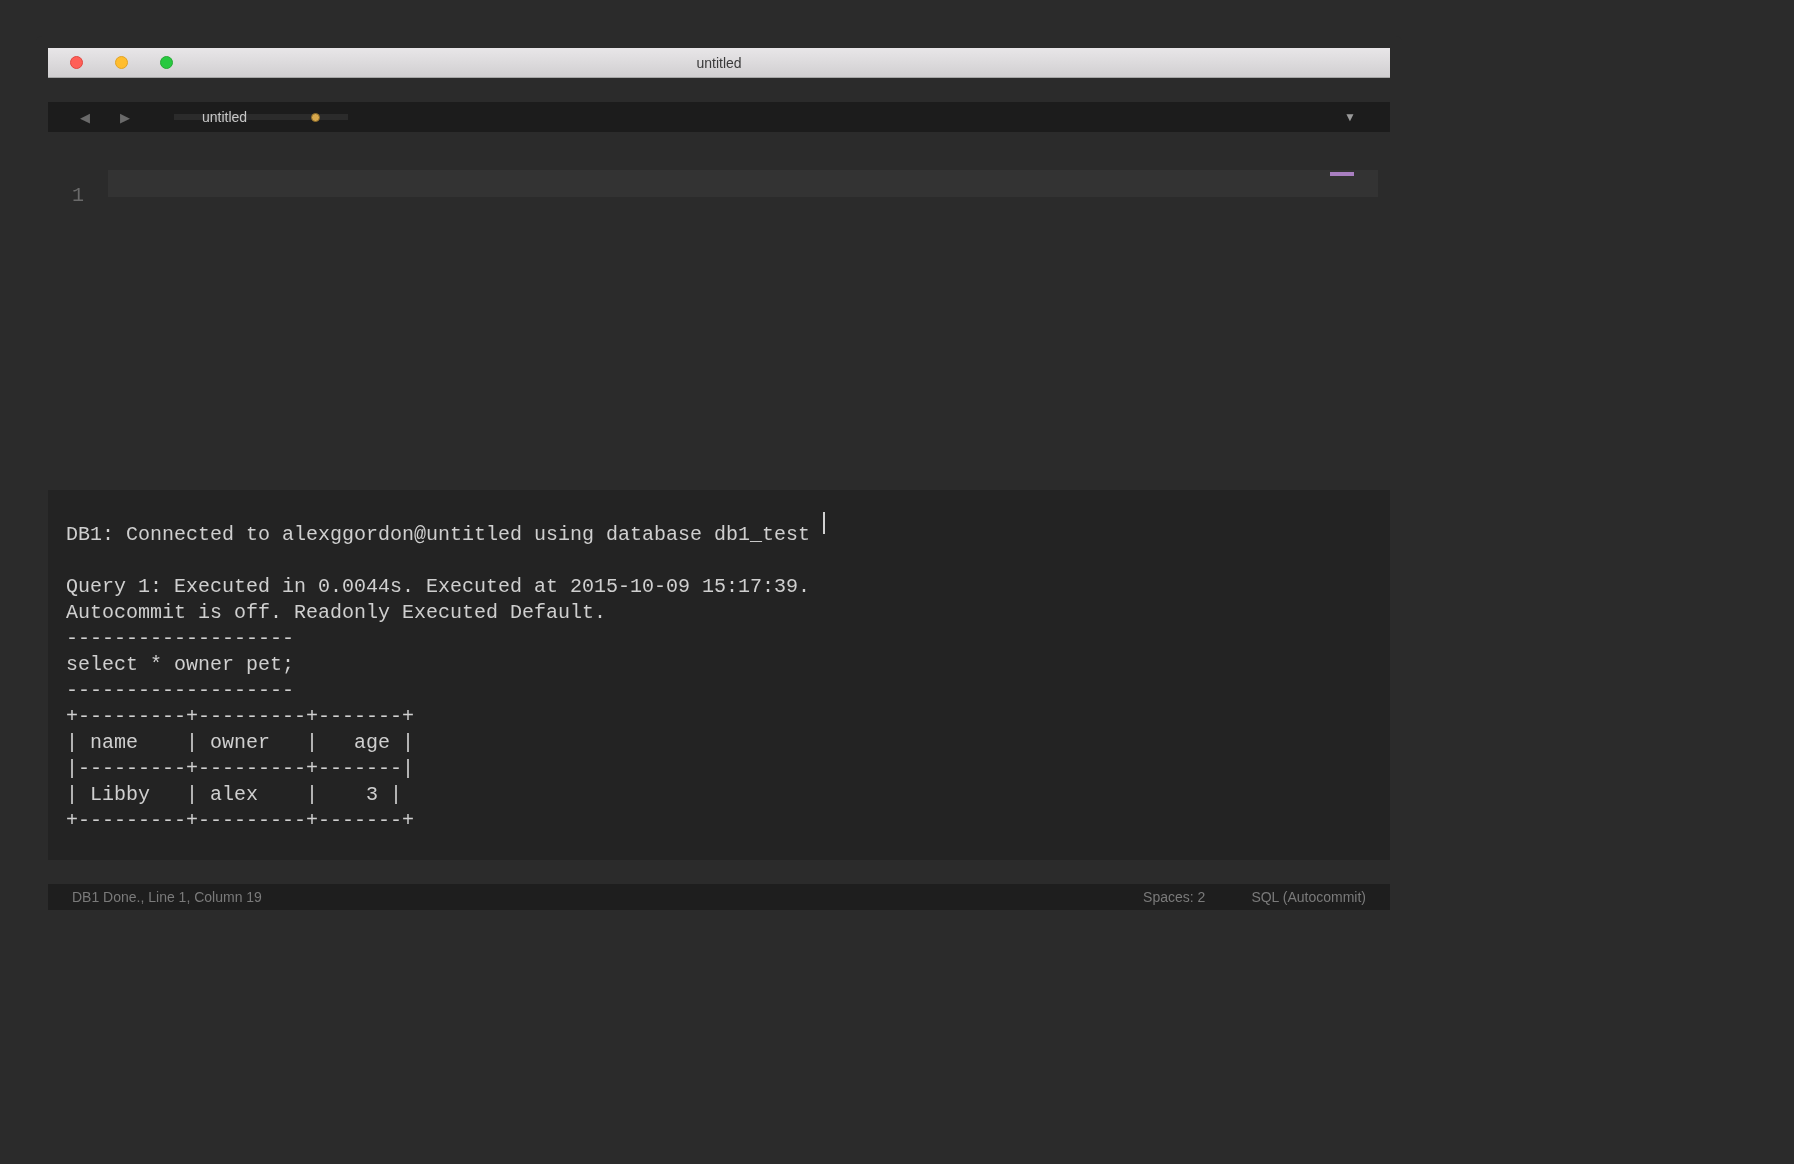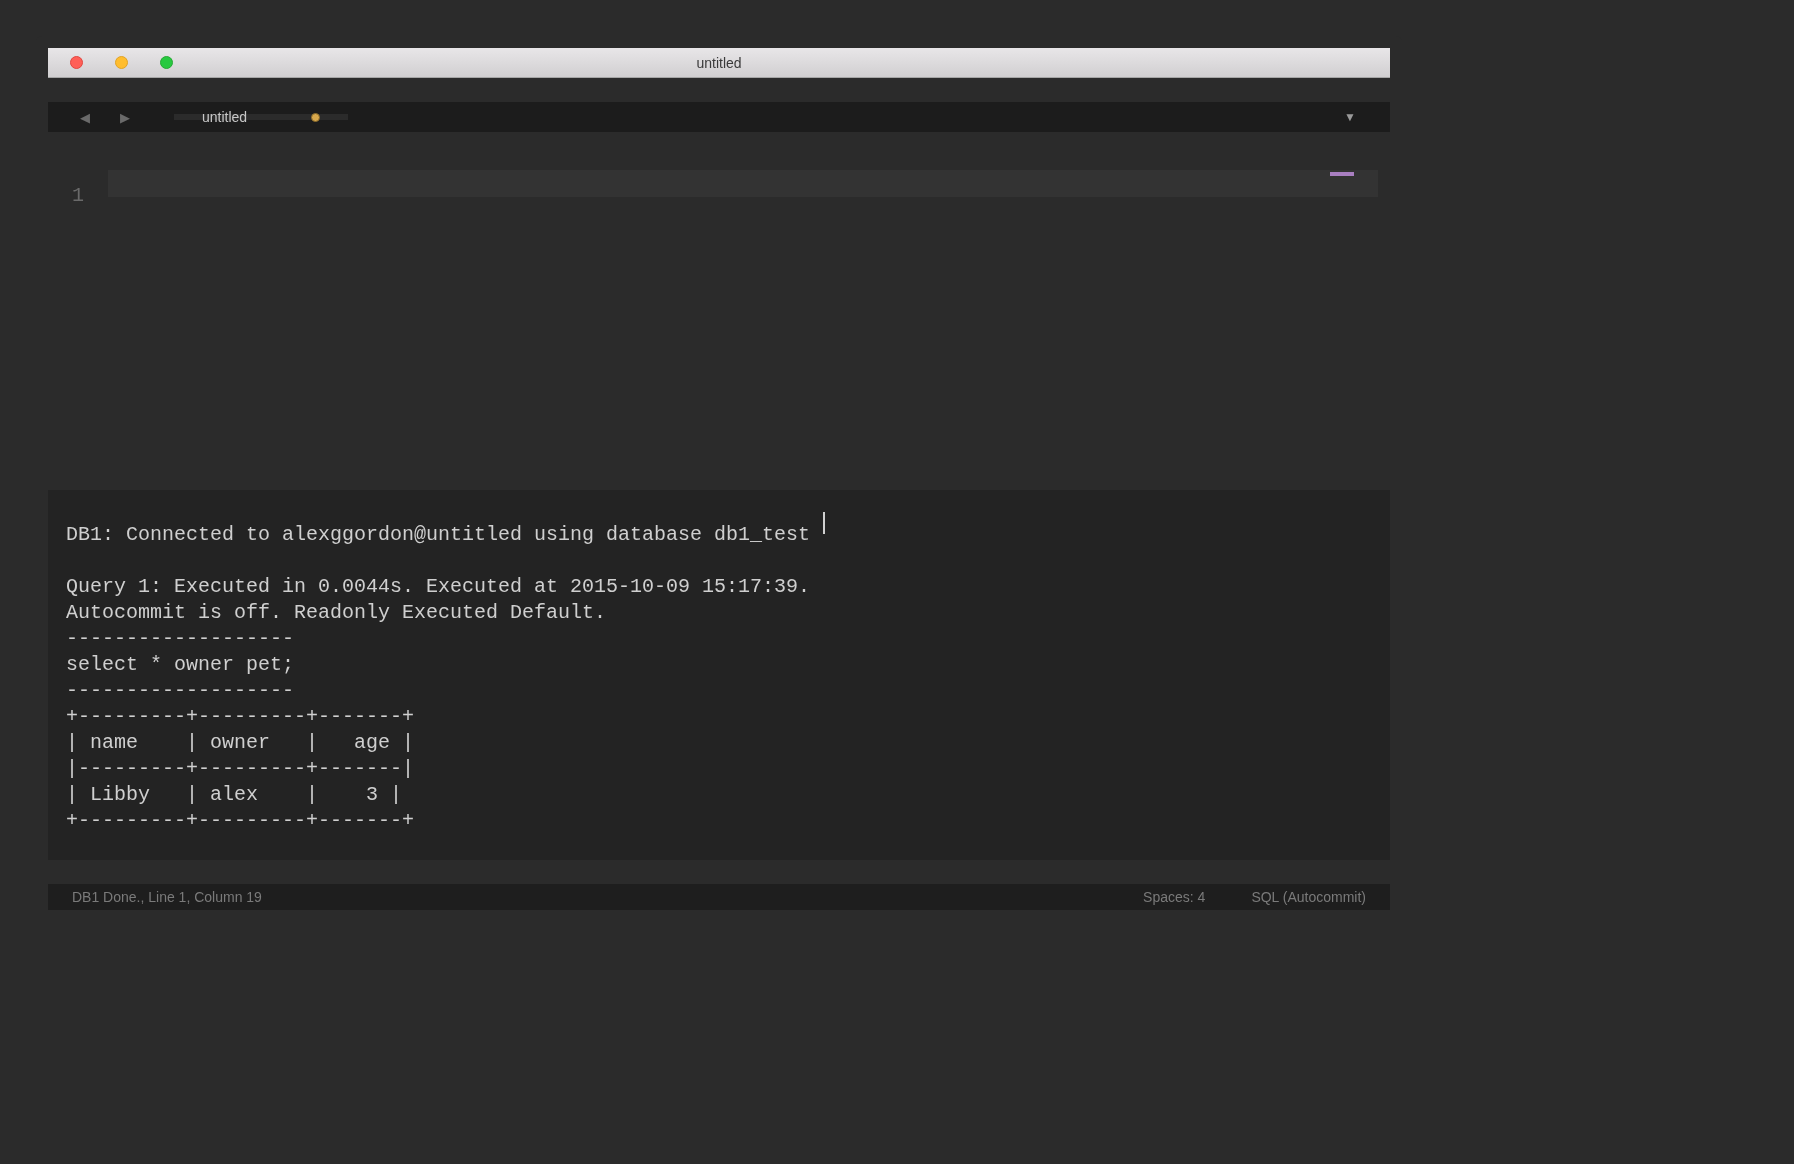--- a/index.html
+++ b/index.html
@@ -204,17 +204,17 @@
 <span>select * owner pet;</span>
 <span>-------------------</span>
 <span>+---------+---------+-------+</span>
 <span>| name    | owner   |   age |</span>
 <span>|---------+---------+-------|</span>
 <span>| Libby   | alex    |    3 |</span>
 <span>+---------+---------+-------+</span></div>
 
   <div class="statusbar">
     <div class="left item">DB1 Done., Line 1, Column 19</div>
-    <div class="item">Spaces: 4</div>
+    <div class="item">Spaces: 2</div>
     <div class="item">SQL (Autocommit)</div>
   </div>
 
 </div>
 
 </body></html>

